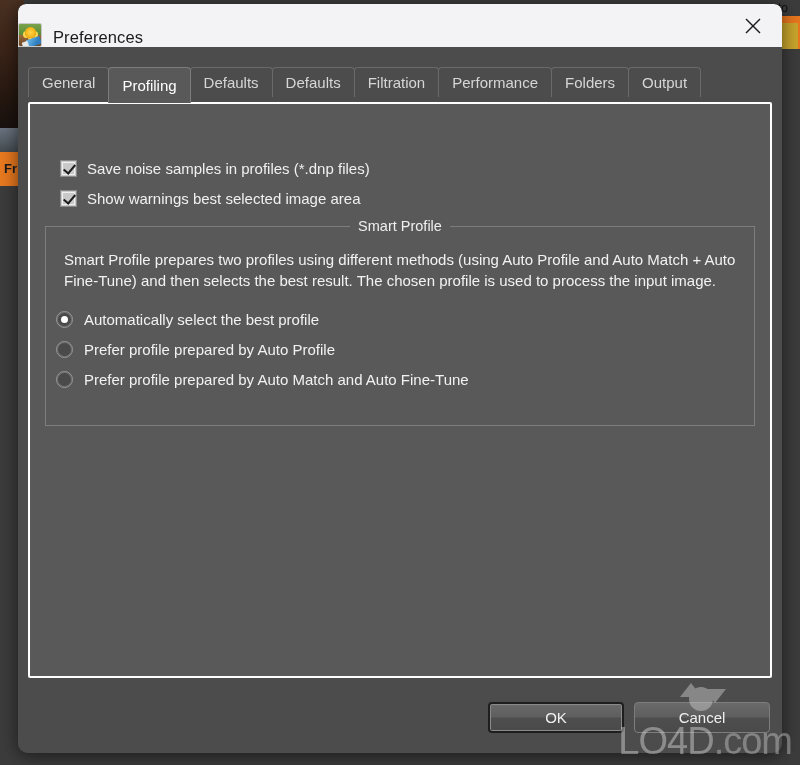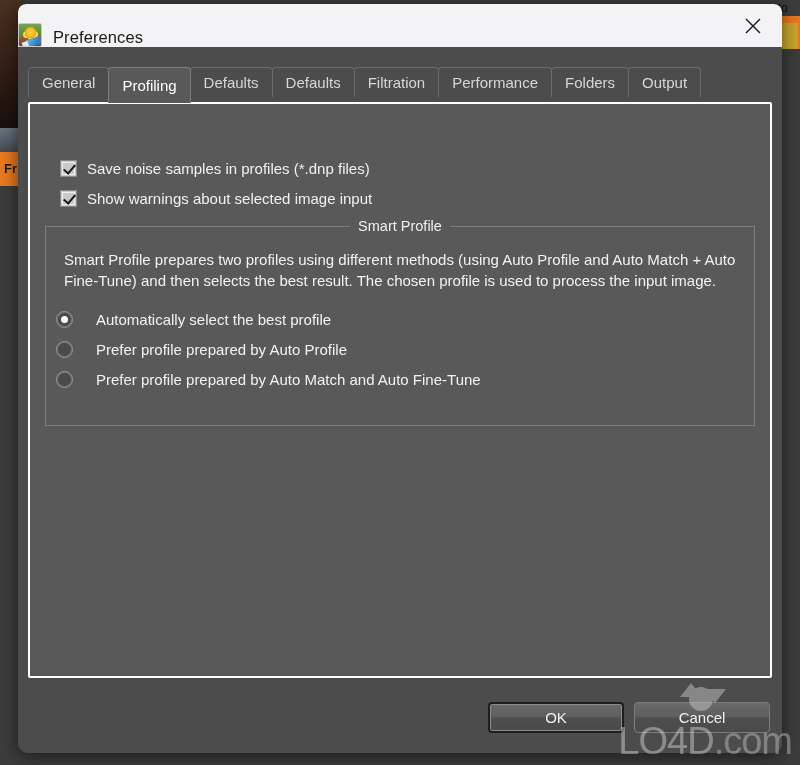--- a/index.html
+++ b/index.html
@@ -296,21 +296,20 @@
 
   
   #radios {
     margin: 13px 0 0 10px;
   }
   .radiorow {
     display: flex;
     align-items: center;
     height: 30px;
     cursor: pointer;
-    gap: 12px;
   }
   .radio {
     width: 17px; height: 17px;
     border-radius: 50%;
     background: #4a4a4a;
     border: 1px solid #9a9a9a;
     box-shadow: inset 0 0 0 1px #6d6d6d;
     box-sizing: border-box;
     position: relative;
     flex: 0 0 auto;
@@ -450,21 +449,21 @@
 
     <div id="panel">
 
       <div class="checkrow" id="chk1">
         <span class="checkbox checked"></span>
         <span class="label">Save noise samples in profiles (*.dnp files)</span>
       </div>
 
       <div class="checkrow" id="chk2">
         <span class="checkbox checked"></span>
-        <span class="label">Show warnings about selected image input</span>
+        <span class="label">Show warnings best selected image area</span>
       </div>
 
       <div id="groupbox">
         <div id="group-legend">Smart Profile</div>
         <div id="group-desc">Smart Profile prepares two profiles using different methods (using Auto Profile and Auto Match + Auto Fine-Tune) and then selects the best result. The chosen profile is used to process the input image.</div>
 
         <div id="radios">
           <div class="radiorow">
             <span class="radio selected"></span>
             <span class="label">Automatically select the best profile</span>

